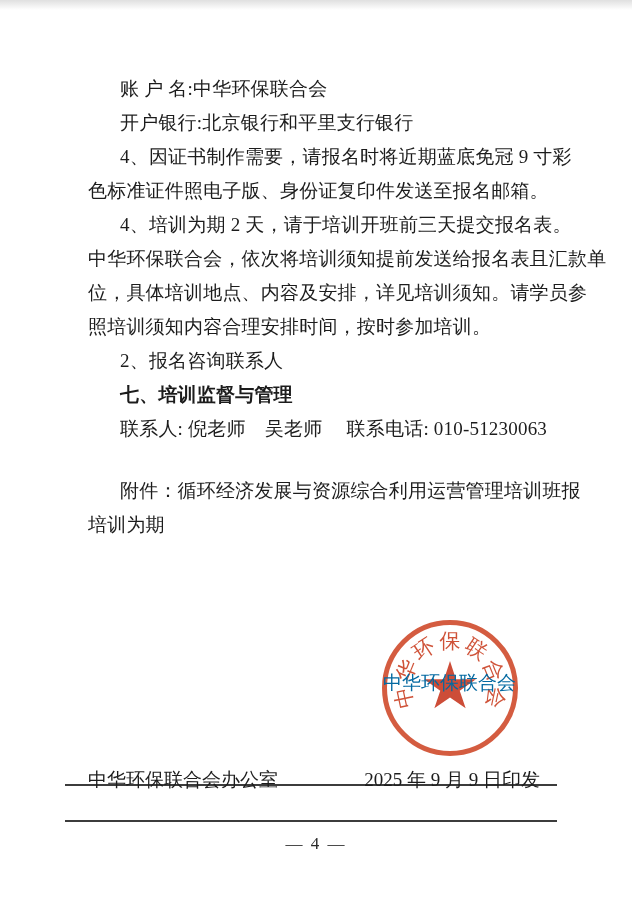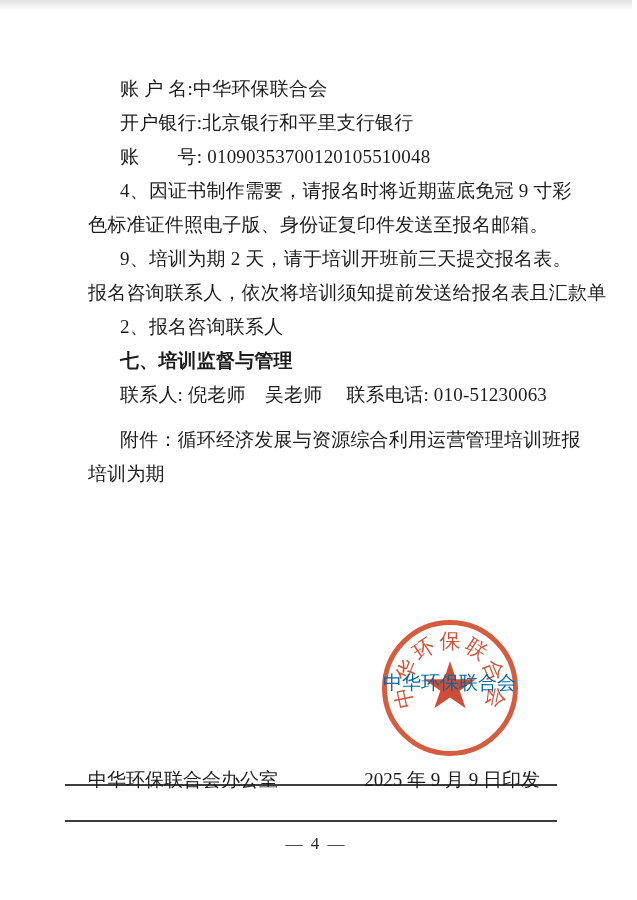--- a/index.html
+++ b/index.html
@@ -21,21 +21,21 @@
     left:88px;top:72px;width:461px;
   }
   .line{
     font-size:19px;
     line-height:34px;
     white-space:nowrap;
     letter-spacing:.2px;
   }
   .indent{text-indent:32px;}
   .bold{font-weight:bold;}
-  .attach-gap{margin-top:11px;}
+  .attach-gap{margin-top:28px;}
 
   
   .stamp{
     position:absolute;
     left:382px;top:620px;
     width:136px;height:136px;
     border:5px solid rgba(205,63,31,.85);
     border-radius:50%;
     box-sizing:border-box;
     z-index:1;
@@ -93,25 +93,26 @@
 </style>
 </head>
 <body>
 
 <div class="page">
   <div class="scan-shade"></div>
 
   <div class="content">
     <div class="line indent">账 户 名:中华环保联合会</div>
     <div class="line indent">开户银行:北京银行和平里支行银行</div>
-    <div class="line indent">账　　号: 01090353700120105510048</div>
     <div class="line indent">4、因证书制作需要，请报名时将近期蓝底免冠 9 寸彩</div>
     <div class="line">色标准证件照电子版、身份证复印件发送至报名邮箱。</div>
-    <div class="line indent">9、培训为期 2 天，请于培训开班前三天提交报名表。</div>
-    <div class="line">报名咨询联系人，依次将培训须知提前发送给报名表且汇款单</div>
+    <div class="line indent">4、培训为期 2 天，请于培训开班前三天提交报名表。</div>
+    <div class="line">中华环保联合会，依次将培训须知提前发送给报名表且汇款单</div>
+    <div class="line">位，具体培训地点、内容及安排，详见培训须知。请学员参</div>
+    <div class="line">照培训须知内容合理安排时间，按时参加培训。</div>
     <div class="line indent">2、报名咨询联系人</div>
     <div class="line indent bold">七、培训监督与管理</div>
     <div class="line indent">联系人: 倪老师　吴老师　 联系电话: 010-51230063</div>
     <div class="line indent attach-gap">附件：循环经济发展与资源综合利用运营管理培训班报</div>
     <div class="line">培训为期</div>
   </div>
 
   <div class="stamp">
     <span class="arc-char">中</span>
     <span class="arc-char">华</span>

